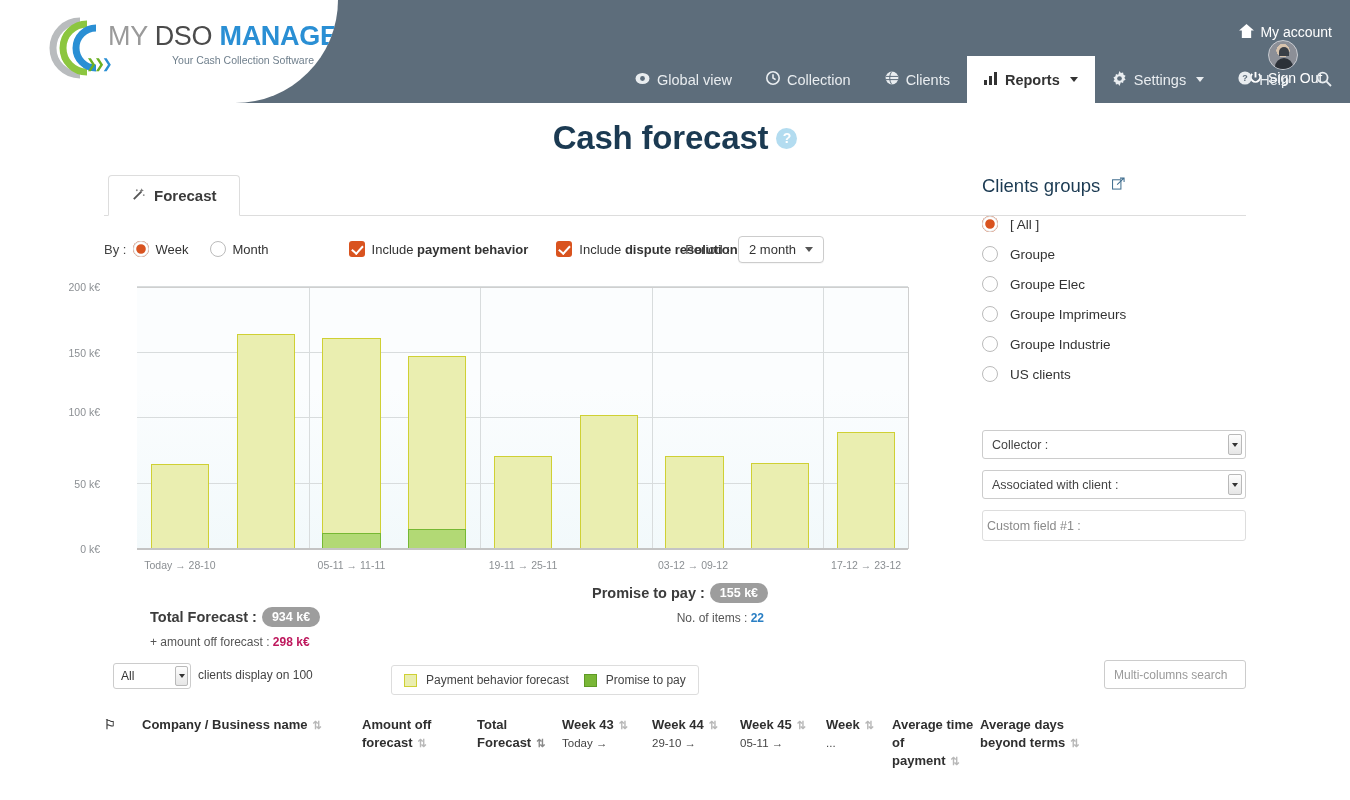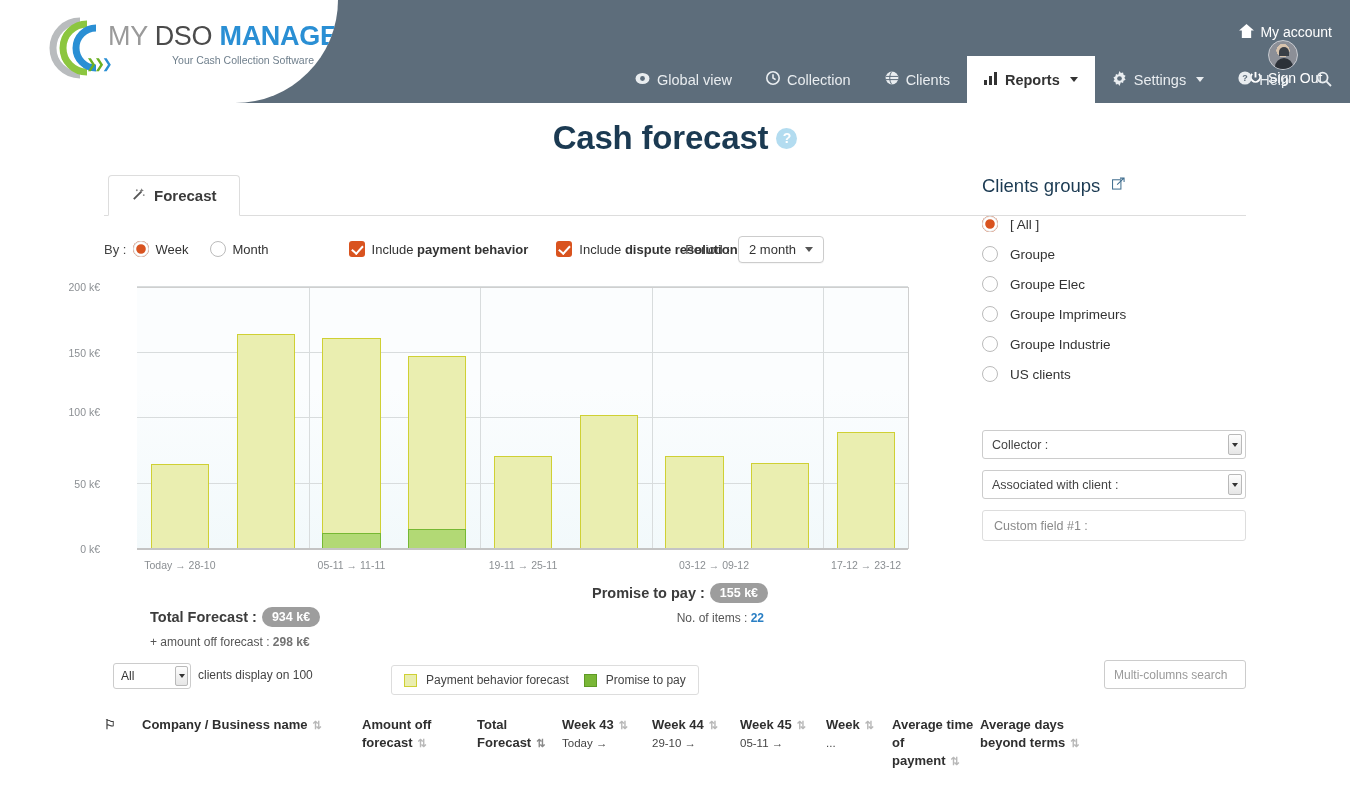--- a/index.html
+++ b/index.html
@@ -127,21 +127,21 @@
   
   .totals { position:relative; width:812px; height:46px; margin-top:14px; }
   .tot-left { position:absolute; left:46px; top:0; text-align:left;margin-top:24px;}
   .tot-right { position:absolute; left:488px; top:0; text-align:left;}
   .tot-main { font-size:14.5px; font-weight:bold; color:#3c3c3c; }
   .pill {
     display:inline-block; background:#9d9d9d; color:#fff; border-radius:11px;
     padding:3px 10px; font-size:12.5px; font-weight:bold; margin-left:5px; vertical-align:1px;
   }
   .tot-sub { font-size:12px; color:#555; margin-top:8px; }
-  .tot-sub b { color:#737373; }
+  .tot-sub b { color:#be185d; }
   .blue { color:#2a7fc4; font-weight:bold; }
   .tot-right .tot-sub { text-align:right; padding-right:4px; }
 
   .legend {
     position:absolute; left:287px; top:82px;
     border:1px solid #ddd; border-radius:3px; background:#fff;
     padding:7px 12px; display:inline-flex; align-items:center; gap:9px; font-size:12px; color:#444;
   }
   .lg-sw { width:13px; height:13px; display:inline-block; vertical-align:-2px; }
   .lg-sw.a { background:#eaeeb0; border:1.5px solid #cfd034; }
@@ -160,21 +160,21 @@
     font-size:12.5px; color:#444; margin-bottom:11px; position:relative;
   }
   .sel-arrow {
     position:absolute; right:3px; top:3px; width:14px; height:21px;
     background:linear-gradient(#fdfdfd,#e6e6e6); border:1px solid #b9b9b9; border-radius:2px;
     display:flex; align-items:center; justify-content:center;
   }
   .sel-arrow i { border-left:3px solid transparent; border-right:3px solid transparent; border-top:4px solid #333; display:block;}
   .txt-box {
     width:264px; height:31px; border:1px solid #ddd; background:#fff;
-    border-radius:3px; display:flex; align-items:center; padding:0 11px;
+    border-radius:3px; display:flex; align-items:center; padding:0 4px;
     font-size:12.5px; color:#8a8a8a; margin-top:4px;
   }
 
   
   .tablearea { position:relative; margin-top:34px; width:1142px; }
   .tbl-top { position:relative; height:34px; }
   .mini-select {
     position:absolute; left:9px; top:0; width:78px; height:26px;
     border:1px solid #ccc; border-radius:3px; background:#fff;
     display:flex; align-items:center; padding:0 7px; font-size:12px; color:#333;
@@ -393,21 +393,21 @@
         <div class="ytick" style="top: 270px;">0 k€</div>
         <div class="ytick" style="top: 204.5px;">50 k€</div>
         <div class="ytick" style="top: 133px;">100 k€</div>
         <div class="ytick" style="top: 73.5px;">150 k€</div>
         <div class="ytick" style="top: 8px;">200 k€</div>
       </div>
     <div id="xticks">
         <div class="xtick" style="left: 75.8889px; top: 280px;">Today → 28-10</div>
         <div class="xtick" style="left: 247.444px; top: 280px;">05-11 → 11-11</div>
         <div class="xtick" style="left: 419px; top: 280px;">19-11 → 25-11</div>
-        <div class="xtick" style="left: 610px; top: 280px;">03-12 → 09-12</div>
+        <div class="xtick" style="left: 589px; top: 280px;">03-12 → 09-12</div>
         <div class="xtick" style="left: 762.111px; top: 280px;">17-12 → 23-12</div>
       </div>
   </div>
 
   <div class="totals">
     <div class="tot-left">
       <div class="tot-main">
         <span>Total Forecast :</span><span class="pill">934 k€</span>
       </div>
       <div class="tot-sub">

